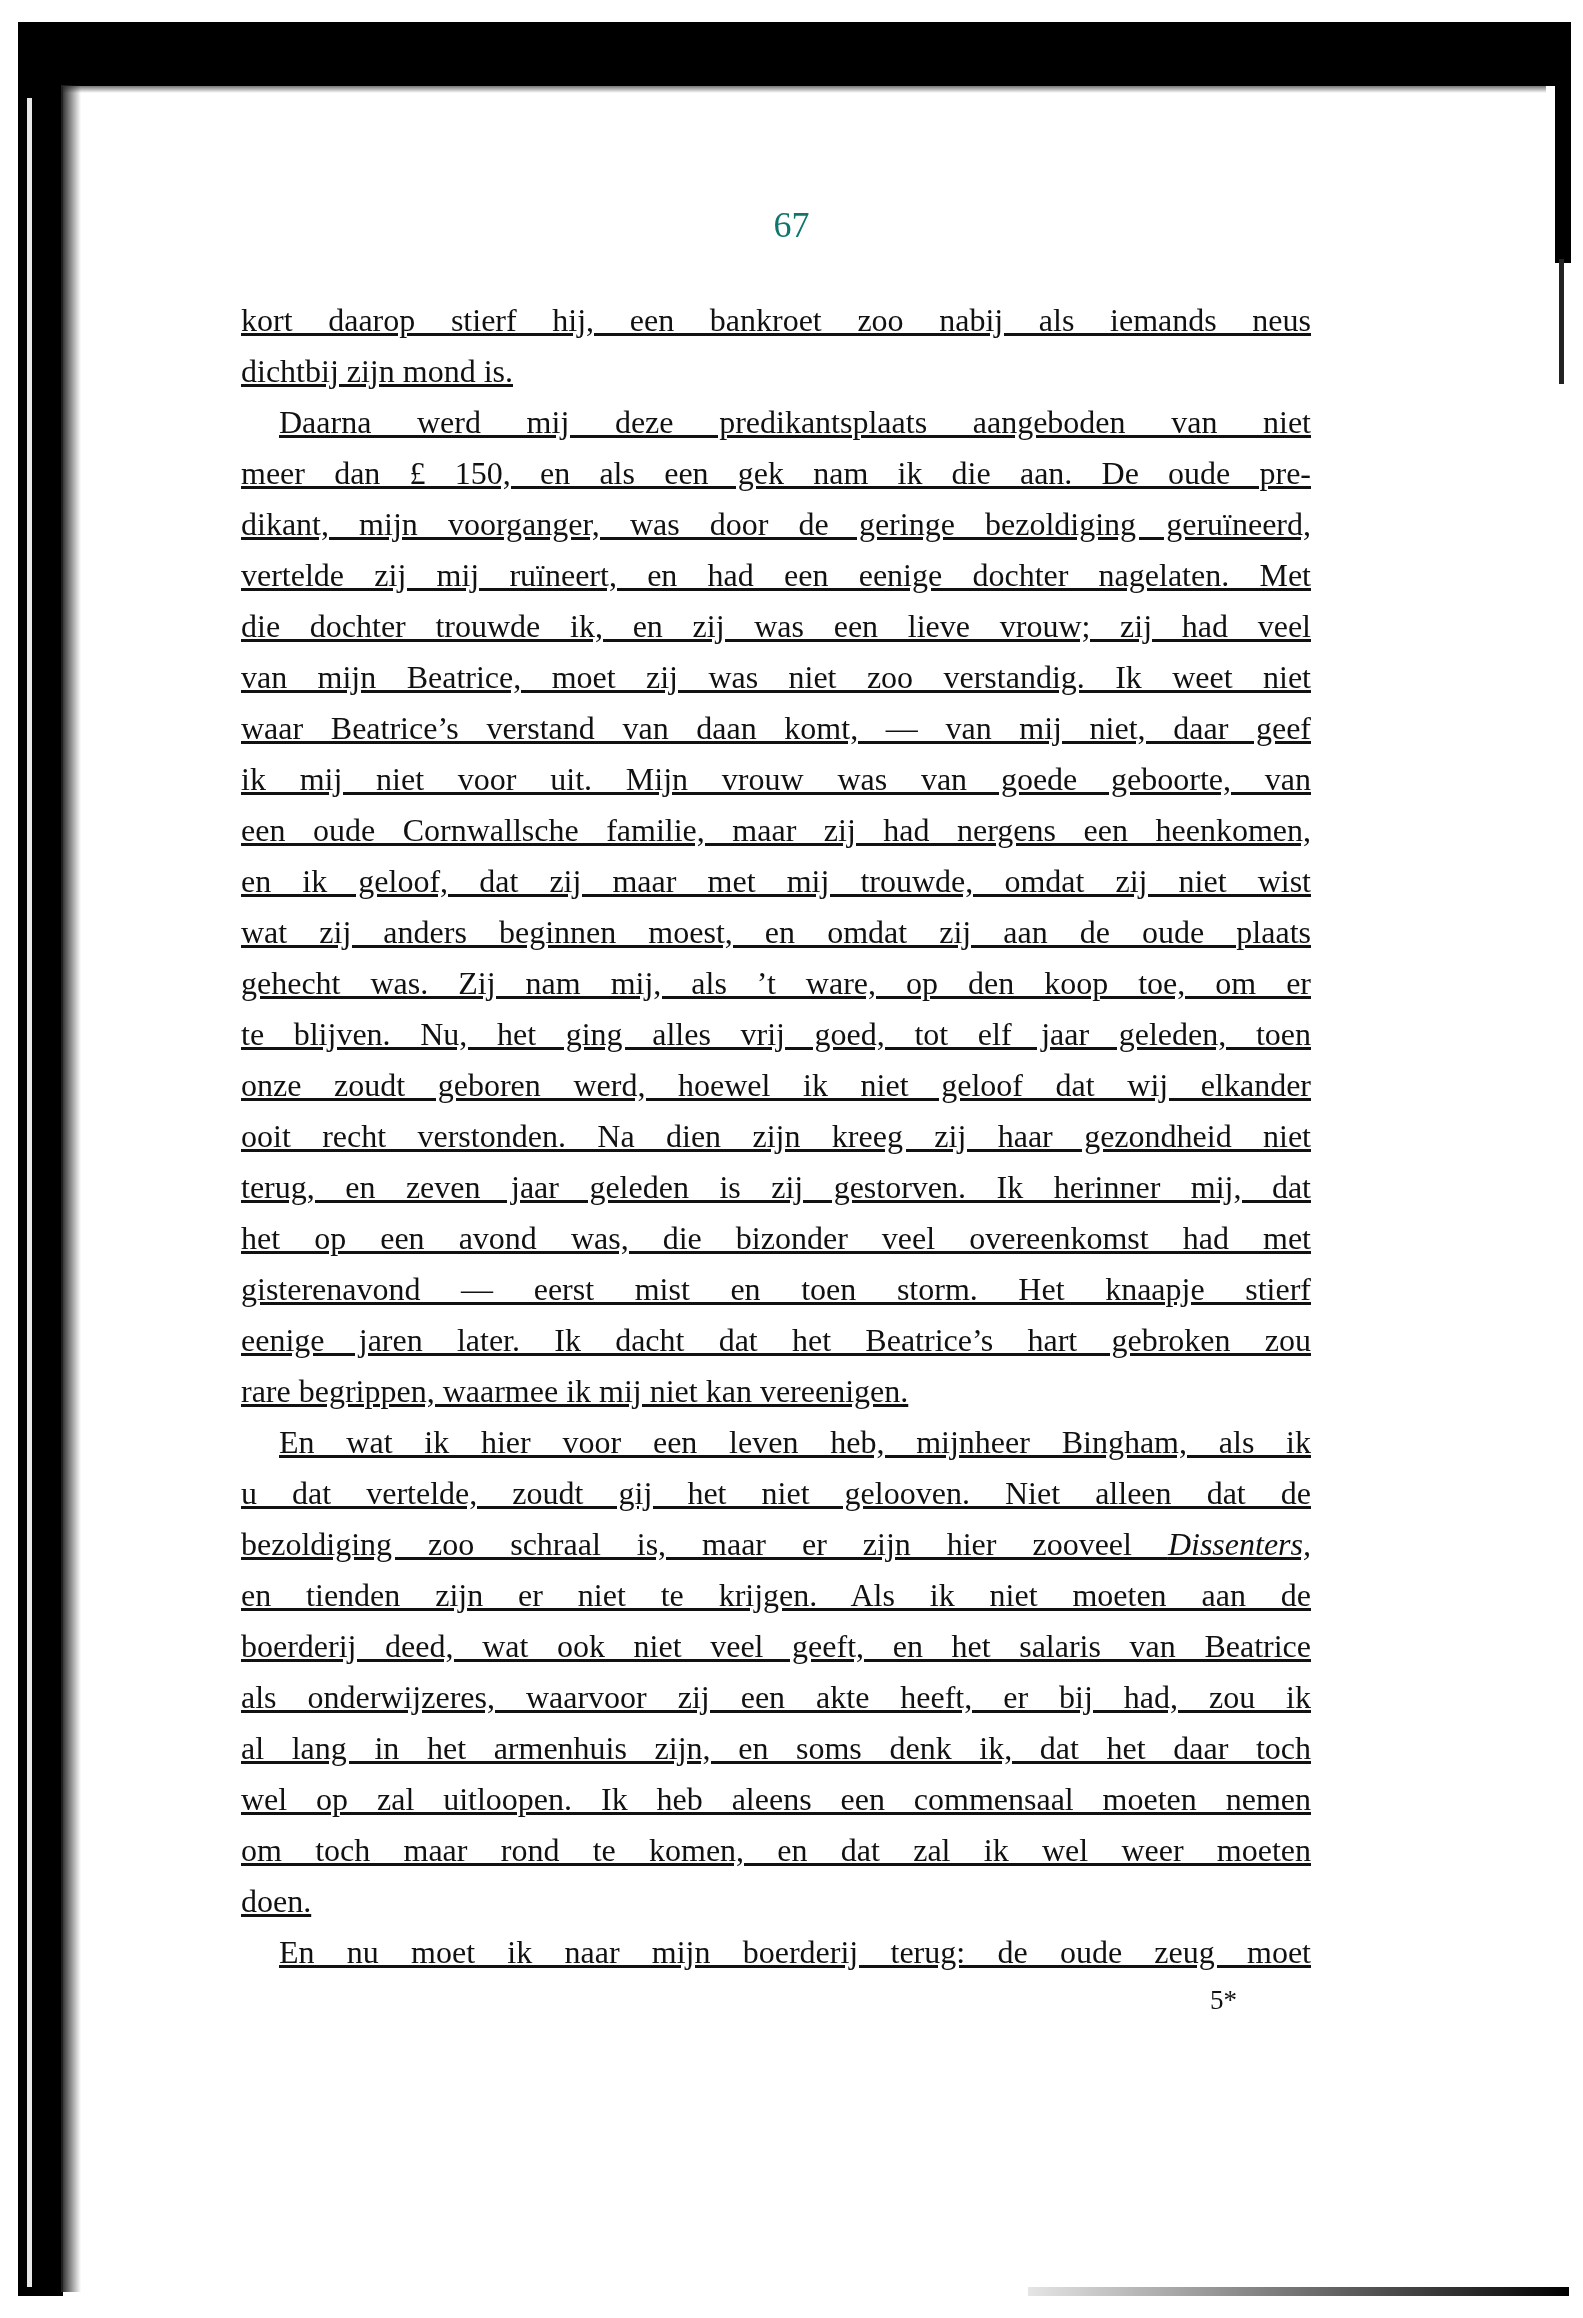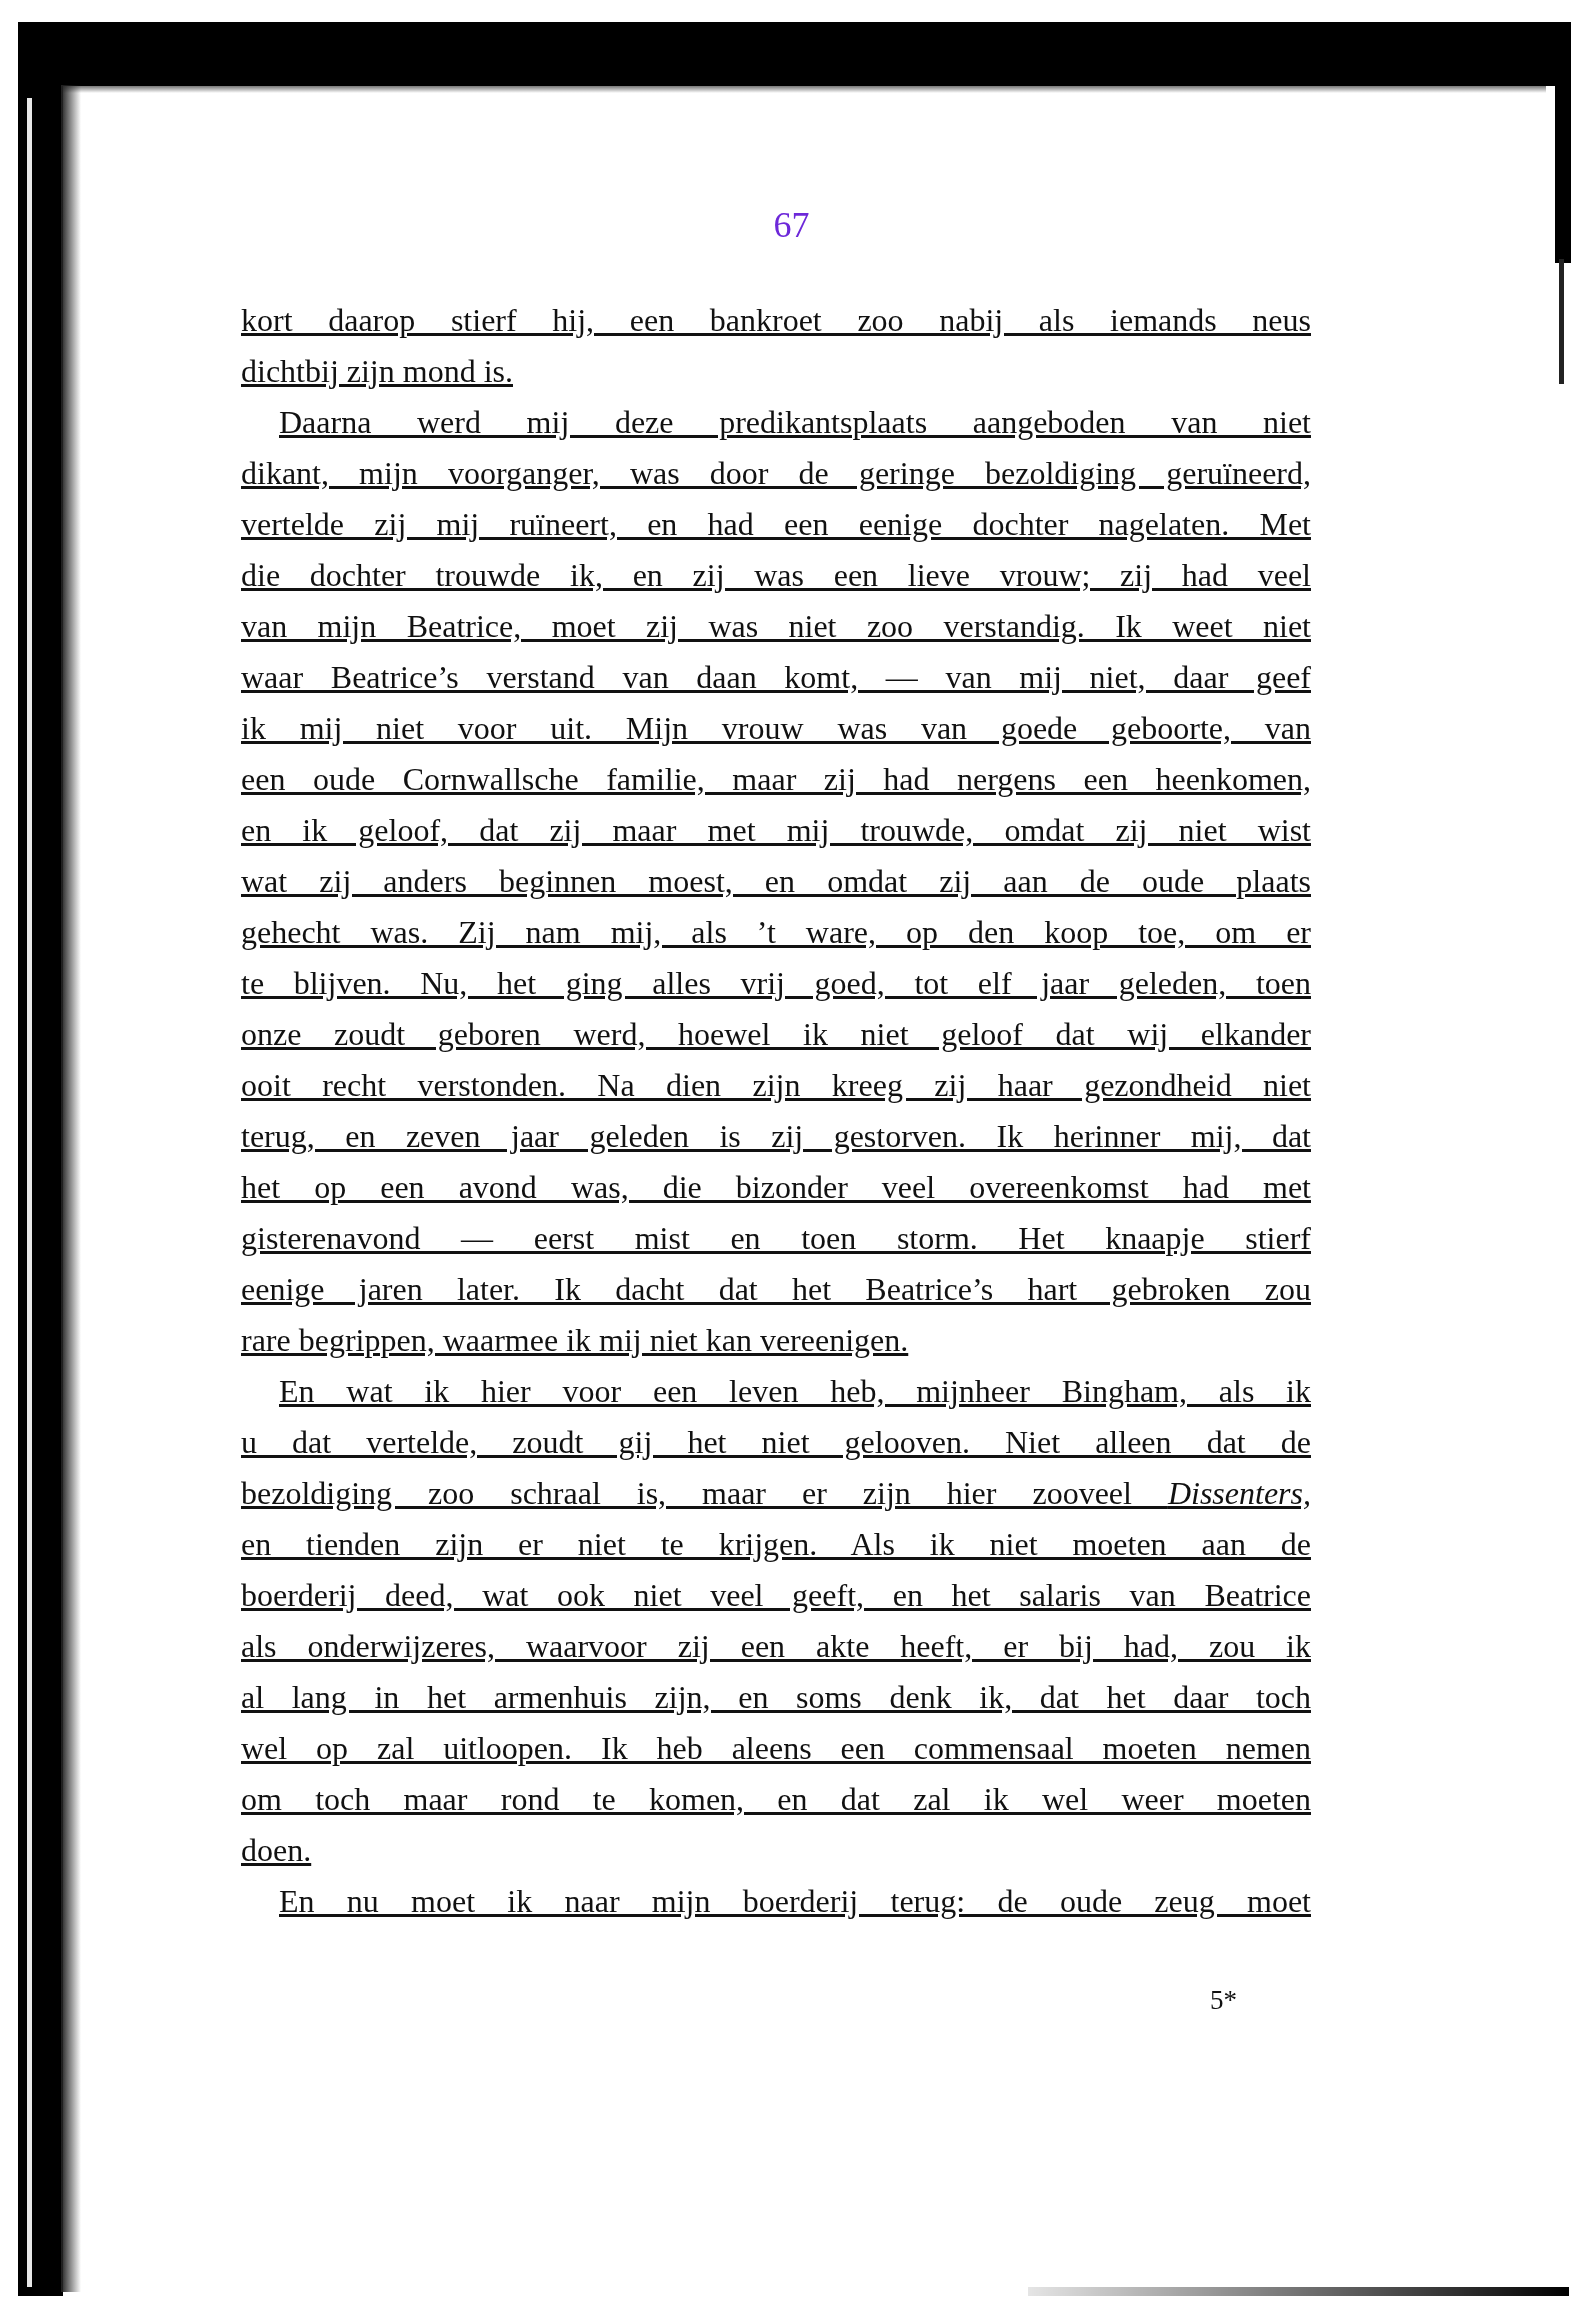--- a/index.html
+++ b/index.html
@@ -5,21 +5,21 @@
   html, body { margin:0; padding:0; background:#ffffff; }
   body { width:1583px; height:2319px; position:relative; overflow:hidden; font-family:"DejaVu Serif", serif; }
   .scan-top { position:absolute; left:19.7px; top:22.3px; width:1550px; height:64px; background:#000; }
   .scan-top-fade { position:absolute; left:63px; top:80px; width:1483px; height:12.5px; background:linear-gradient(#000, rgba(0,0,0,0)); }
   .scan-left { position:absolute; left:18px; top:22.3px; width:45px; height:2274px; background:#000; }
   .scan-left-fade { position:absolute; left:61px; top:85px; width:19.7px; height:2207px; background:linear-gradient(90deg,#222,rgba(0,0,0,0)); }
   .scan-left-stripe { position:absolute; left:27px; top:98px; width:5.4px; height:2189px; background:#e8e8e8; }
   .scan-right { position:absolute; left:1555px; top:22.3px; width:16px; height:241px; background:#000; }
   .scan-right-thin { position:absolute; left:1559px; top:259px; width:4.5px; height:125px; background:#222; }
   .scan-bottom { position:absolute; left:1028px; top:2287px; width:541px; height:9px; background:linear-gradient(90deg, rgba(0,0,0,0.1), #000); }
-  .page-number { position:absolute; left:0; width:1583px; text-align:center; top:204px; font-size:36px; color:#6d28d9; font-family:"Liberation Serif", serif; }
+  .page-number { position:absolute; left:0; width:1583px; text-align:center; top:204px; font-size:36px; color:#0f766e; font-family:"Liberation Serif", serif; }
   .body-text { position:absolute; left:241px; top:295px; width:1070px; font-family:"Liberation Serif", serif; font-size:32px; line-height:51px; color:#111;text-decoration:underline; }
   .line { display:block; white-space:nowrap; text-align:justify; text-align-last:justify; height:51px; }
   .line.last { text-align-last:left; }
   .line.indent { padding-left:38px; }
   em { font-style:italic; }
   .signature { position:absolute; left:1210px; top:1985px; font-size:27px; font-family:"Liberation Serif", serif; color:#111; }
 </style>
 </head>
 <body>
 
@@ -33,20 +33,21 @@
 <div class="scan-bottom"></div>
 
 <div class="page-number">67</div>
 
 <div class="body-text">
 
   <span class="line">kort daarop stierf hij, een bankroet zoo nabij als iemands neus</span>
   <span class="line last">dichtbij zijn mond is.</span>
 
   <span class="line indent">Daarna werd mij deze predikantsplaats aangeboden van niet</span>
+  <span class="line">meer dan £ 150, en als een gek nam ik die aan. De oude pre-</span>
   <span class="line">dikant, mijn voorganger, was door de geringe bezoldiging geruïneerd,</span>
   <span class="line">vertelde zij mij ruïneert, en had een eenige dochter nagelaten. Met</span>
   <span class="line">die dochter trouwde ik, en zij was een lieve vrouw; zij had veel</span>
   <span class="line">van mijn Beatrice, moet zij was niet zoo verstandig. Ik weet niet</span>
   <span class="line">waar Beatrice’s verstand van daan komt, — van mij niet, daar geef</span>
   <span class="line">ik mij niet voor uit. Mijn vrouw was van goede geboorte, van</span>
   <span class="line">een oude Cornwallsche familie, maar zij had nergens een heenkomen,</span>
   <span class="line">en ik geloof, dat zij maar met mij trouwde, omdat zij niet wist</span>
   <span class="line">wat zij anders beginnen moest, en omdat zij aan de oude plaats</span>
   <span class="line">gehecht was. Zij nam mij, als ’t ware, op den koop toe, om er</span>

